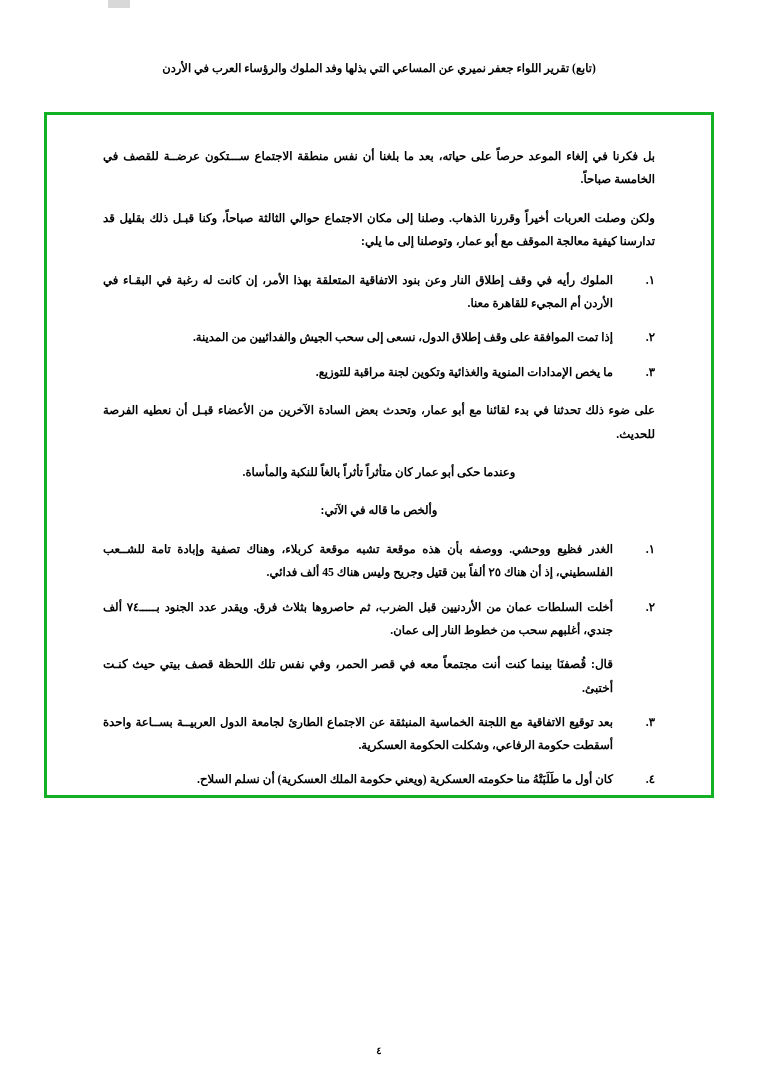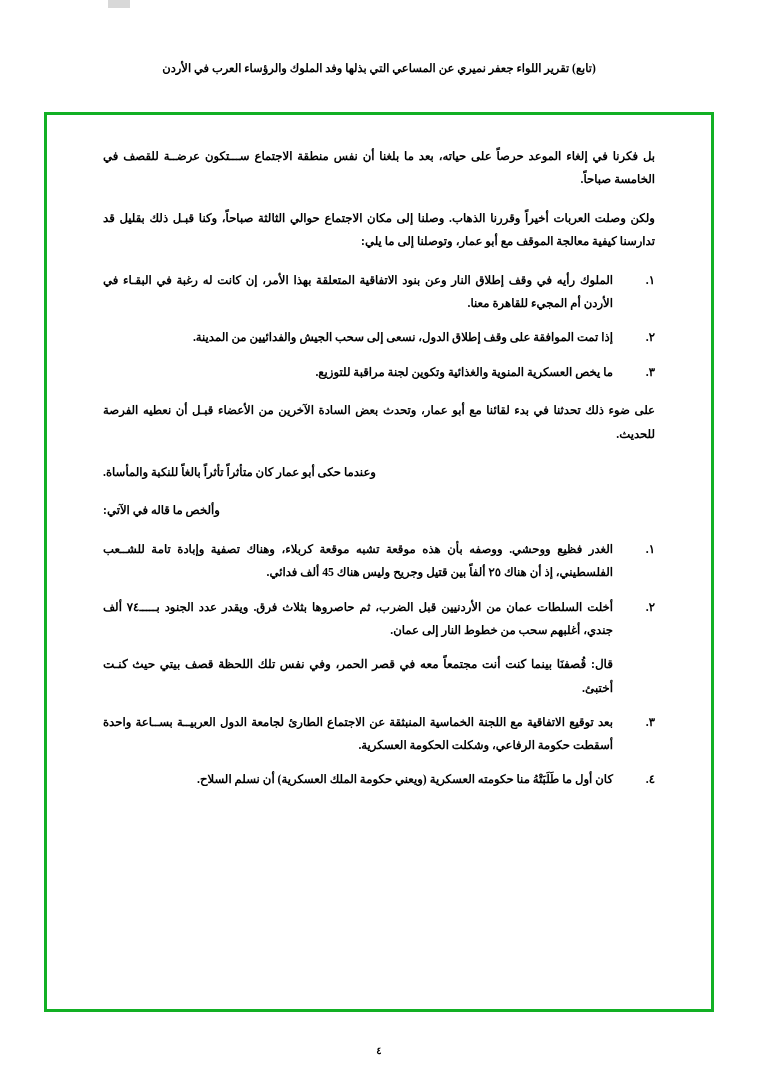--- a/index.html
+++ b/index.html
@@ -33,42 +33,42 @@
     font-weight: bold;
     color: #000000;
     line-height: 1.5;
     direction: rtl;
   }
   .content-frame {
     position: absolute;
     top: 112px;
     right: 44px;
     left: 44px;
-    height: 900px;
+    height: 686px;
     border: 3px solid #12b024;
     box-sizing: border-box;
     background: #ffffff;
   }
   .content-inner {
     position: absolute;
     top: 30px;
     right: 56px;
     left: 56px;
     direction: rtl;
   }
   .para {
     font-size: 11.7px;
     line-height: 2.0;
     text-align: justify;
     color: #000000;
     font-weight: bold;
     margin: 0 0 15px 0;
   }
   .para.center-ish {
-    text-align: left;
+    text-align: center;
   }
   ol.numlist {
     list-style: none;
     margin: 0 0 15px 0;
     padding: 0;
   }
   ol.numlist li {
     position: relative;
     font-size: 11.7px;
     line-height: 2.0;
@@ -125,21 +125,21 @@
         <li>
           <span class="marker">١.</span>
           <span>الملوك رأيه في وقف إطلاق النار وعن بنود الاتفاقية المتعلقة بهذا الأمر، إن كانت له رغبة في البقـاء في الأردن أم المجيء للقاهرة معنا.</span>
         </li>
         <li>
           <span class="marker">٢.</span>
           <span>إذا تمت الموافقة على وقف إطلاق الدول، نسعى إلى سحب الجيش والفدائيين من المدينة.</span>
         </li>
         <li>
           <span class="marker">٣.</span>
-          <span>ما يخص العسكرية المنوية والغذائية وتكوين لجنة مراقبة للتوزيع.</span>
+          <span>ما يخص الإمدادات المنوية والغذائية وتكوين لجنة مراقبة للتوزيع.</span>
         </li>
       </ol>
 
       <p class="para">على ضوء ذلك تحدثنا في بدء لقائنا مع أبو عمار، وتحدث بعض السادة الآخرين من الأعضاء قبـل أن نعطيه الفرصة للحديث.</p>
 
       <p class="para center-ish">وعندما حكى أبو عمار كان متأثراً تأثراً بالغاً للنكبة والمأساة.</p>
 
       <p class="para center-ish">وألخص ما قاله في الآتي:</p>
 
       <ol class="numlist">

